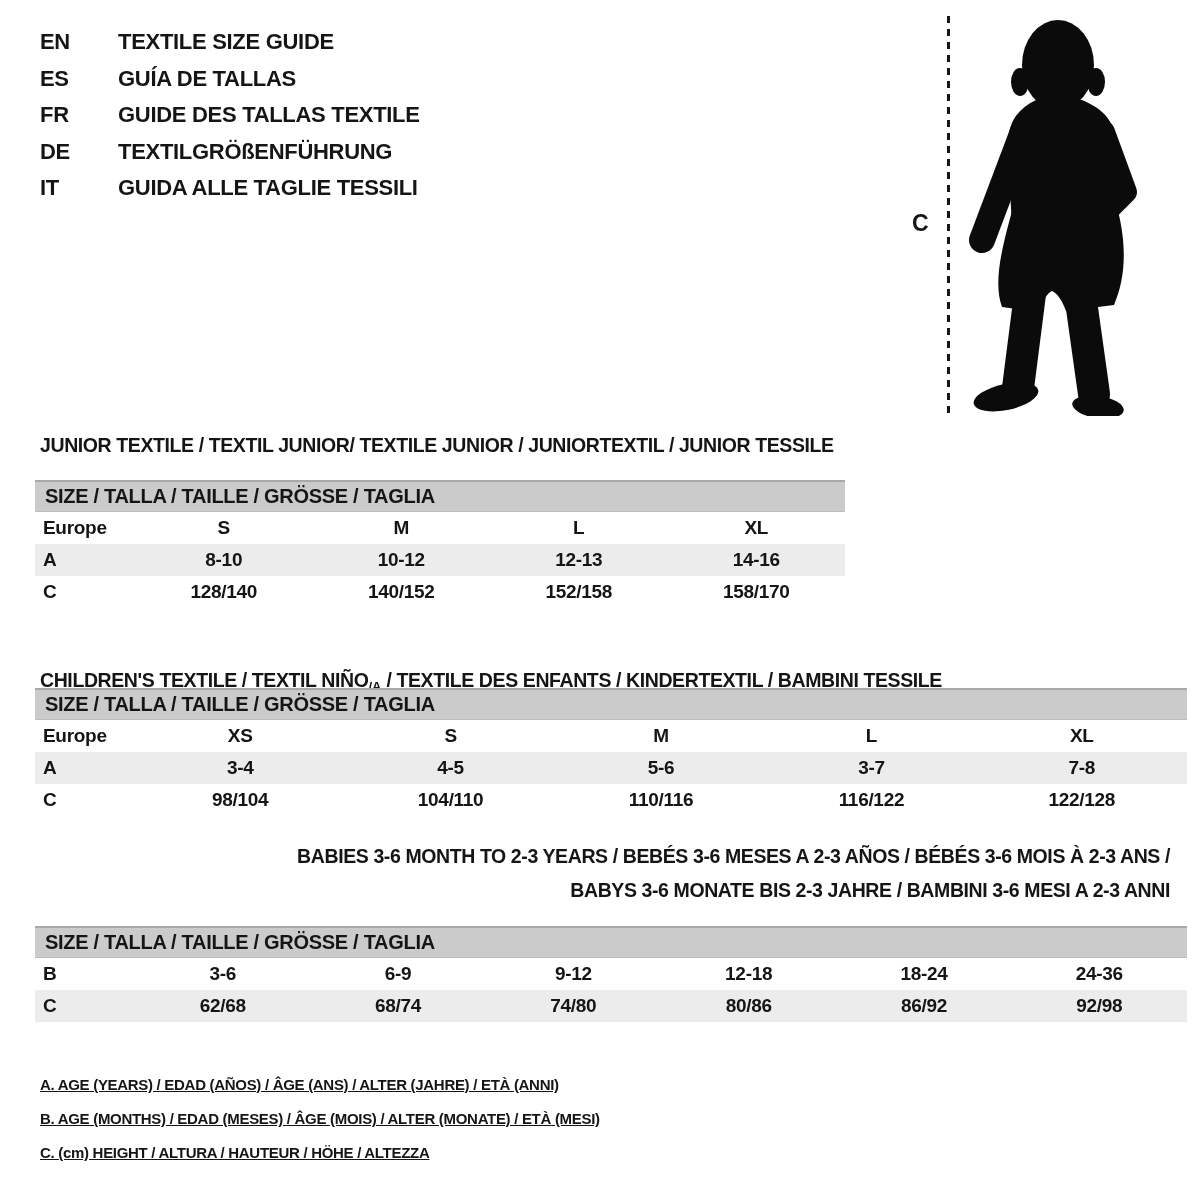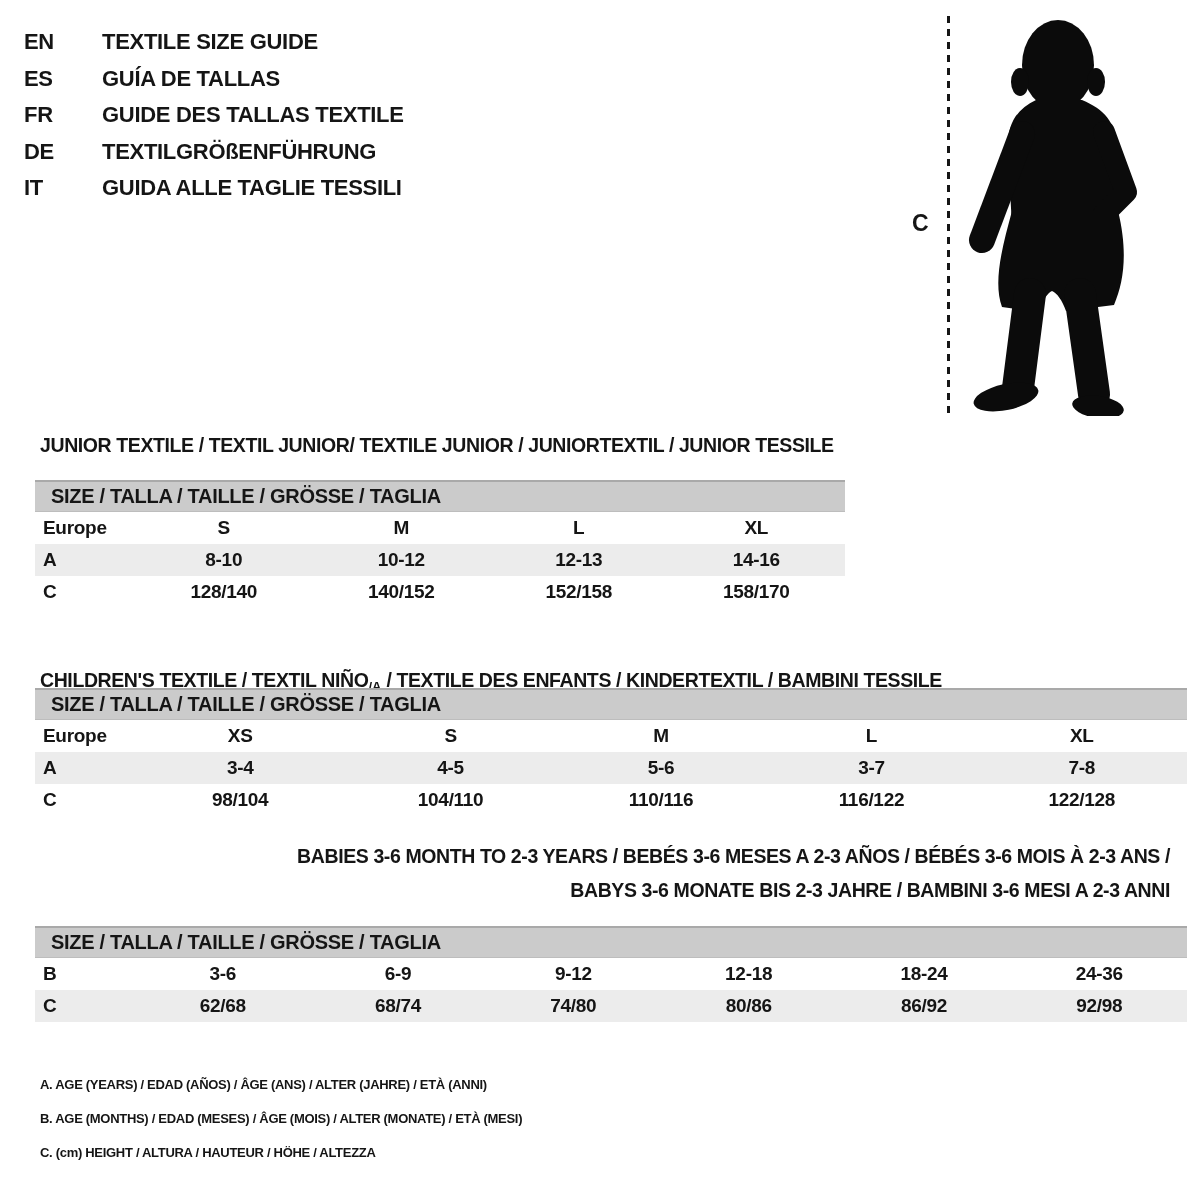--- a/index.html
+++ b/index.html
@@ -3,45 +3,45 @@
 <meta charset="utf-8">
 <style>
   html,body{margin:0;padding:0;}
   body{
     width:1200px;height:1200px;position:relative;overflow:hidden;
     background:#ffffff;color:#151515;
     font-family:"Liberation Sans","DejaVu Sans",sans-serif;
     font-weight:bold;letter-spacing:-0.3px;
   }
   
-  .lang-block{position:absolute;left:24px;top:24px;}
+  .lang-block{position:absolute;left:40px;top:24px;}
   .lang-row{display:flex;height:36.5px;align-items:center;font-size:22px;}
   .lang-code{width:78px;flex:none;}
   
   .dash-line{
     position:absolute;left:947px;top:16px;width:3px;height:402px;
     background:repeating-linear-gradient(to bottom,#161616 0 7px,transparent 7px 13px);
   }
   .measure-c{position:absolute;left:912px;top:210px;font-size:23px;}
   .silhouette{position:absolute;left:966px;top:16px;}
   
   .sec-title{position:absolute;left:40px;margin:0;font-size:19.5px;line-height:26px;letter-spacing:-0.4px;text-align:right;}
   .sub{font-size:13px;vertical-align:-4px;letter-spacing:0;}
   .table{position:absolute;left:35px;}
   .size-bar{
-    height:29px;display:flex;align-items:center;padding-left:16px;
+    height:29px;display:flex;align-items:center;padding-left:10px;
     background:#cbcbcb;border-top:2px solid #a9a9a9;border-bottom:1px solid #bdbdbd;
     font-size:20px;
   }
   .trow{display:flex;height:32px;align-items:center;font-size:19px;}
   .trow.shaded{background:#ececec;}
   .cell{flex:1;text-align:center;}
   .cell.label{flex:none;width:100px;text-align:left;padding-left:8px;box-sizing:border-box;}
   
-  .legend{position:absolute;left:40px;top:1068px;font-size:13px;line-height:34px;}
+  .legend{position:absolute;left:40px;top:1068px;font-size:15px;line-height:34px;text-decoration:underline;}
 </style>
 </head>
 <body>
 
 <div class="lang-block">
   <div class="lang-row">
     <span class="lang-code">EN</span>
     <span>TEXTILE SIZE GUIDE</span>
   </div>
   <div class="lang-row">

